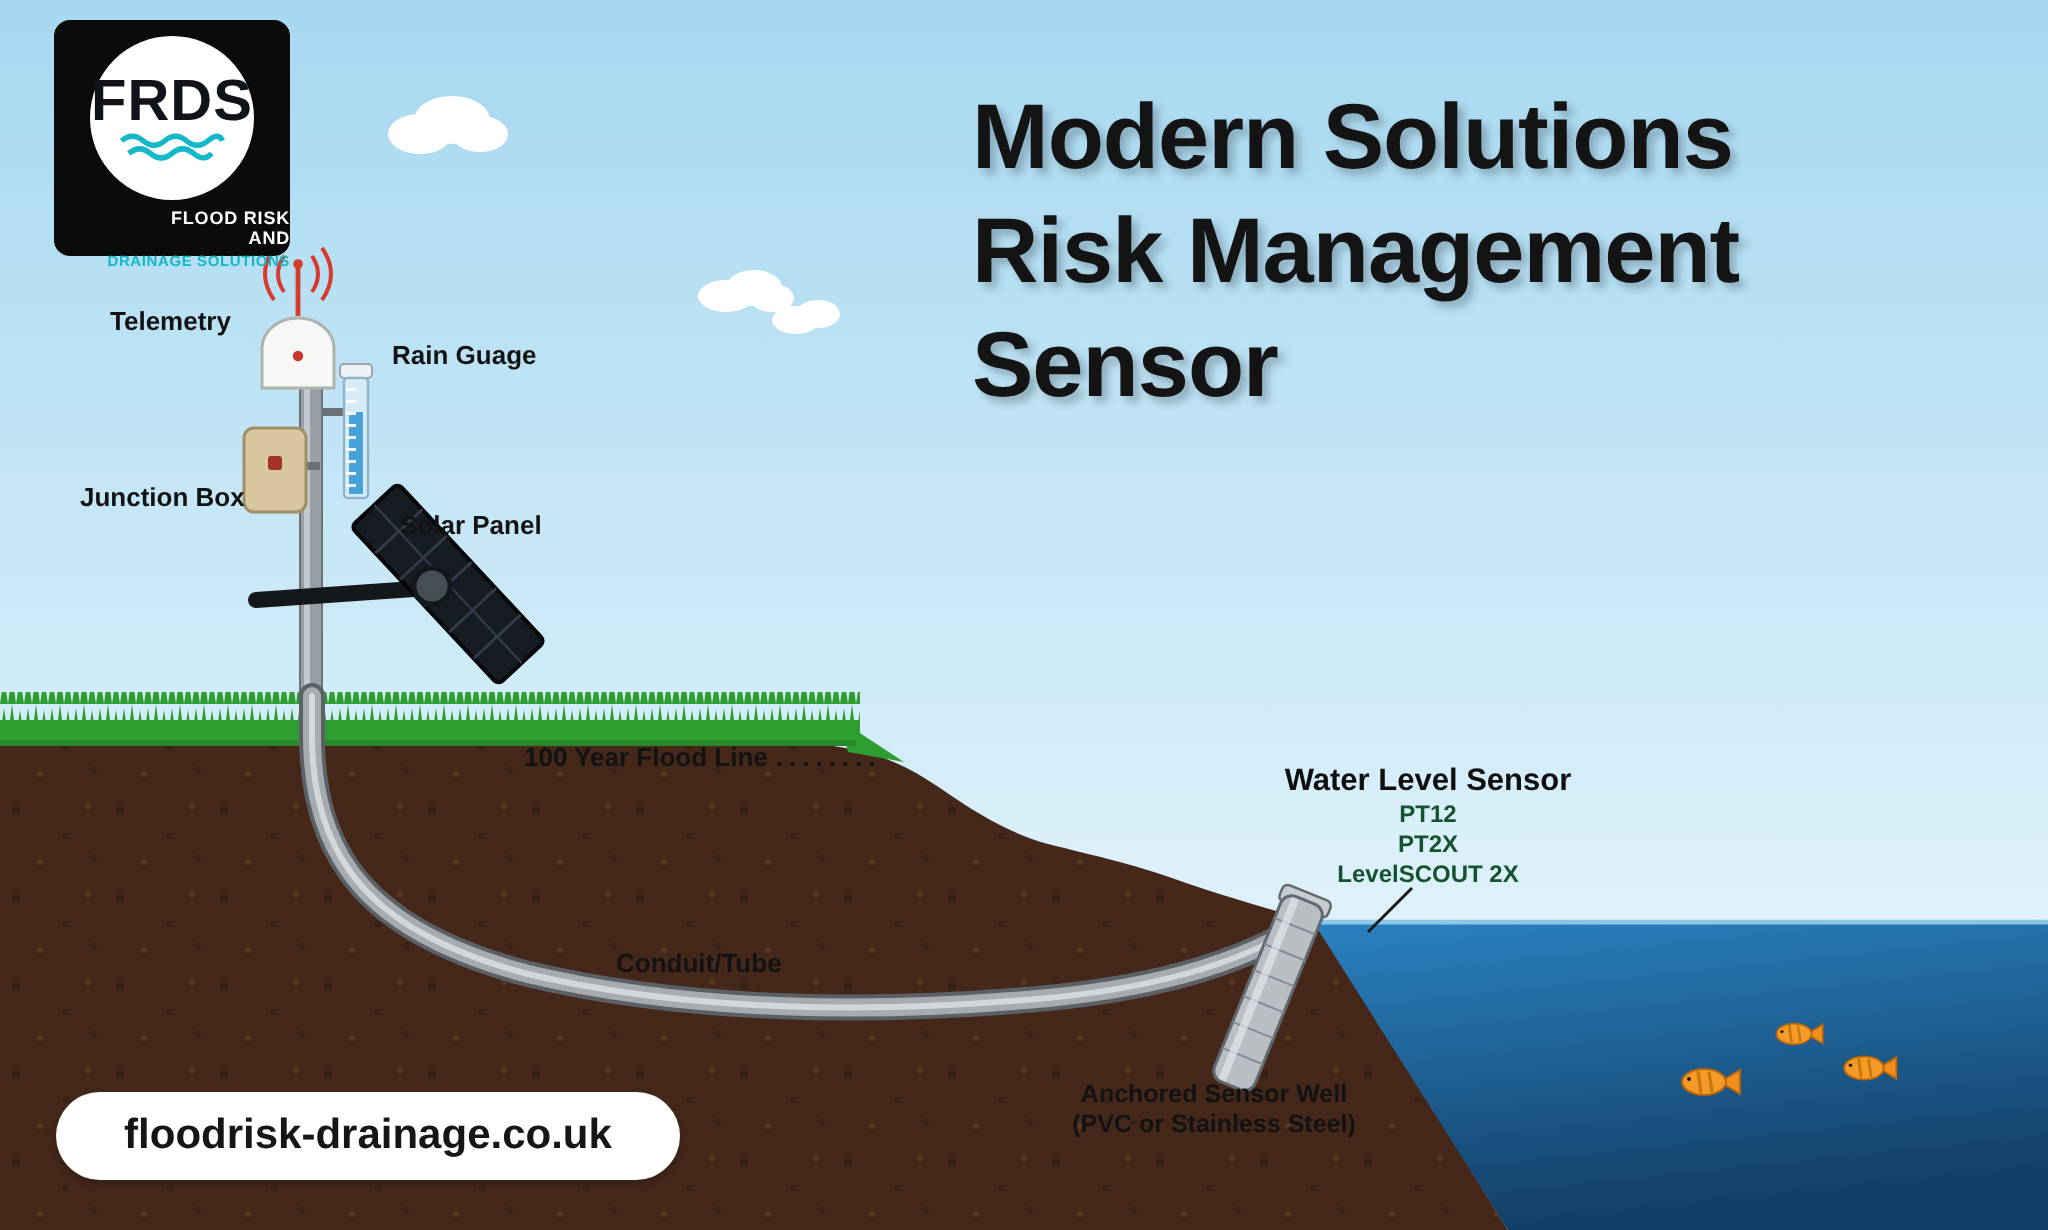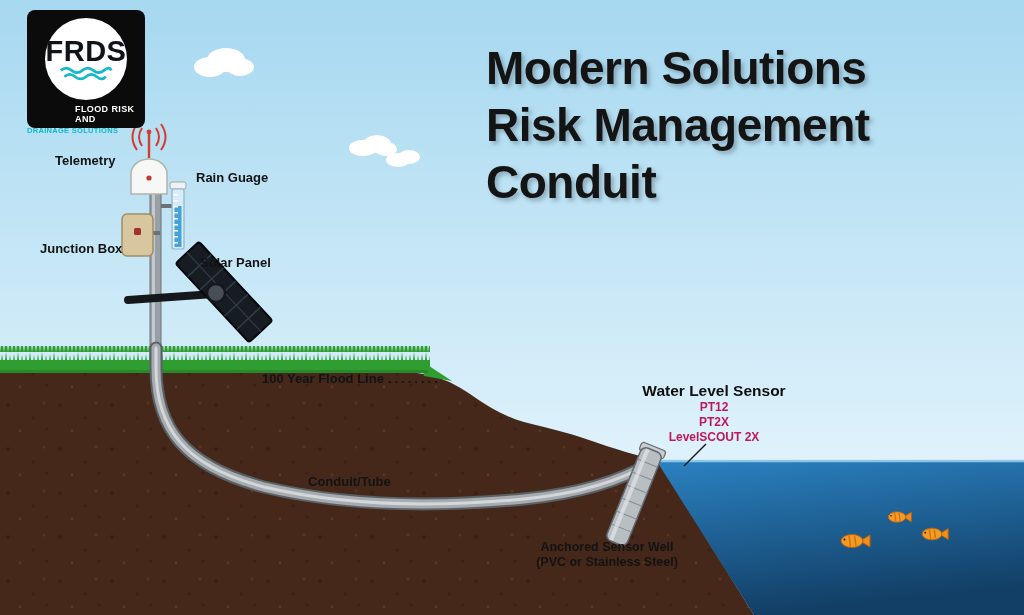--- a/index.html
+++ b/index.html
@@ -1,21 +1,21 @@
 <!DOCTYPE html>
 <html><head>
 <meta charset="utf-8">
 <style>
   * { margin:0; padding:0; box-sizing:border-box; }
   body { font-family:"Liberation Sans", sans-serif; background:#fff; }
   .scene { position:relative; width:1024px; height:615px; overflow:hidden; background:#b7e1f4; }
   .art { position:absolute; left:0; top:0; width:1024px; height:615px; }
 
   .logo { position:absolute; left:27px; top:10px; width:118px; height:118px;
-          background:#0b0b0b; border-radius:8px; text-align:left; padding-top:8px; }
+          background:#0b0b0b; border-radius:8px; text-align:right; padding-top:8px; }
   .logo-circle { width:82px; height:82px; margin:0 auto; background:#ffffff; border-radius:50%;
                  display:flex; flex-direction:column; align-items:center; justify-content:center; }
   .logo-acronym { font-size:29px; font-weight:700; color:#101418; letter-spacing:0.5px; line-height:1; }
   .logo-line1 { margin-top:4px; font-size:9px; font-weight:700; color:#ffffff; letter-spacing:0.4px;padding-left:48px; }
   .logo-line2 { margin-top:2px; font-size:7.5px; font-weight:700; color:#14b8c8; letter-spacing:0.3px; }
 
   .title { position:absolute; left:486px; top:40px; width:500px;
            font-size:46px; font-weight:700; color:#141414; line-height:1.24;
            letter-spacing:-0.5px; text-shadow:3px 3px 4px rgba(100,125,140,0.55); }
   .title span { display:block; }
@@ -24,21 +24,21 @@
   .lbl-telemetry { left:55px; top:153px; }
   .lbl-rain-gauge { left:196px; top:170px; }
   .lbl-junction-box { left:40px; top:241px; }
   .lbl-solar-panel { left:200px; top:255px; }
   .lbl-flood-line { left:262px; top:371px; font-size:13px; }
   .lbl-flood-line .dots { letter-spacing:3px; margin-left:4px; }
   .lbl-conduit { left:308px; top:474px; }
 
   .wls-block { position:absolute; left:634px; top:382px; width:160px; text-align:center; }
   .wls-heading { font-size:15.5px; font-weight:700; color:#0f0f0f; white-space:nowrap; }
-  .wls-model { font-size:12px; font-weight:700; color:#be185d; line-height:15px; }
+  .wls-model { font-size:12px; font-weight:700; color:#14532d; line-height:15px; }
 
   .well-block { position:absolute; left:518px; top:524px; width:178px; text-align:center;margin-top:16px; }
   .well-line { font-size:12.5px; font-weight:700; color:#131313; line-height:15px; }
 
   .website-pill { position:absolute; left:28px; top:546px; width:312px; height:44px;
                   background:#ffffff; border-radius:24px; display:flex; align-items:center;
                   justify-content:center; box-shadow:0 2px 5px rgba(0,0,0,0.25); }
   .website-text { font-size:21px; font-weight:700; color:#161616; }
 </style>
 </head>
@@ -171,21 +171,21 @@
         <path d="M6,11 Q12,6 18,11 T30,11 T42,11 T52,11" fill="none" stroke="#14b8c8" stroke-width="3"></path>
       </svg>
     </div>
     <div class="logo-line1">FLOOD RISK AND</div>
     <div class="logo-line2">DRAINAGE SOLUTIONS</div>
   </div>
 
   <h1 class="title">
     <span>Modern Solutions</span>
     <span>Risk Management</span>
-    <span>Conduit</span>
+    <span>Sensor</span>
   </h1>
 
   <div class="lbl lbl-telemetry">Telemetry</div>
   <div class="lbl lbl-rain-gauge">Rain Guage</div>
   <div class="lbl lbl-junction-box">Junction Box</div>
   <div class="lbl lbl-solar-panel">Solar Panel</div>
 
   <div class="lbl lbl-flood-line">
     <span>100 Year Flood Line</span><span class="dots">........</span>
   </div>
@@ -197,14 +197,17 @@
     <div class="wls-model">PT12</div>
     <div class="wls-model">PT2X</div>
     <div class="wls-model">LevelSCOUT 2X</div>
   </div>
 
   <div class="well-block">
     <div class="well-line">Anchored Sensor Well</div>
     <div class="well-line">(PVC or Stainless Steel)</div>
   </div>
 
+  <div class="website-pill">
+    <span class="website-text">floodrisk-drainage.co.uk</span>
+  </div>
 
 </div>
 
 </body></html>

